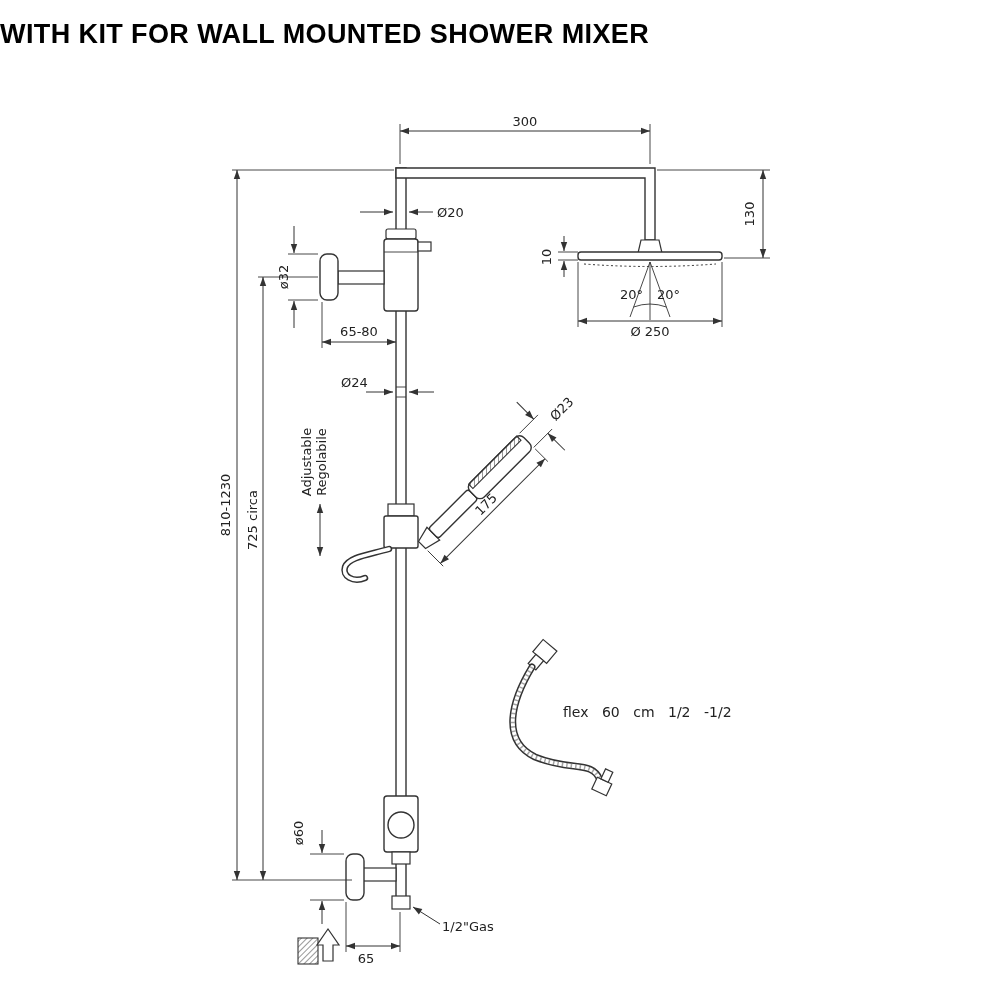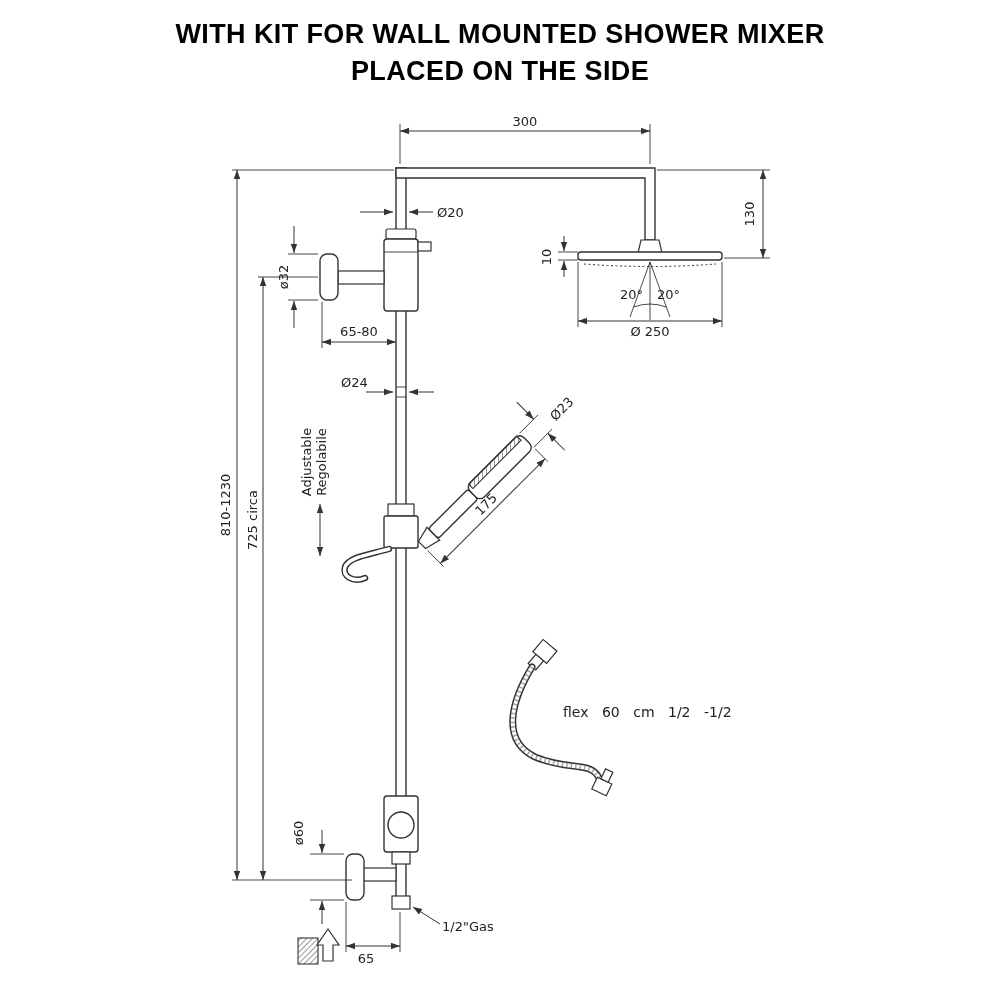--- a/index.html
+++ b/index.html
@@ -1,37 +1,36 @@
 <!DOCTYPE html>
 <html><head>
 <meta charset="utf-8">
 <style>
   *{margin:0;padding:0;box-sizing:border-box}
   html,body{background:#fff}
   body{width:1000px;height:1000px;font-family:"Liberation Sans",sans-serif}
   .stage{position:relative;width:1000px;height:1000px;background:#fff;overflow:hidden}
-  .title{position:absolute;top:16px;left:0;width:100%;text-align:center;
+  .title{position:absolute;top:16px;left:0;width:100%;text-align:left;
          font-weight:bold;font-size:27px;line-height:37px;color:#000;letter-spacing:.4px}
   svg.drawing{position:absolute;top:0;left:0}
   .o{fill:#fff;stroke:#333;stroke-width:1.4}
   .o2{fill:#fff;stroke:#333;stroke-width:1.2}
   .d{fill:none;stroke:#333;stroke-width:1}
   .e{fill:none;stroke:#333;stroke-width:.9}
   .t{font-family:"DejaVu Sans",sans-serif;font-size:13px;fill:#222}
   .t2{font-size:14px}
   .sp{word-spacing:9px}
   .hf{fill:url(#hatch);stroke:#333;stroke-width:1.1}
 </style>
 </head>
 <body>
 
 <div class="stage">
   <div class="title">
     <div>WITH KIT FOR WALL MOUNTED SHOWER MIXER</div>
-    <div>PLACED ON THE SIDE</div>
   </div>
 
   <svg class="drawing" width="1000" height="1000" viewBox="0 0 1000 1000">
     <defs>
       <marker id="arr" viewBox="0 0 10 10" refX="9.5" refY="5" markerWidth="10" markerHeight="10" orient="auto-start-reverse">
         <path d="M0.5,1.8 L9.5,5 L0.5,8.2 Z" fill="#333"></path>
       </marker>
       <pattern id="hatch" width="4" height="4" patternUnits="userSpaceOnUse" patternTransform="rotate(45)">
         <line x1="0" y1="0" x2="0" y2="4" stroke="#333" stroke-width="1"></line>
       </pattern>

